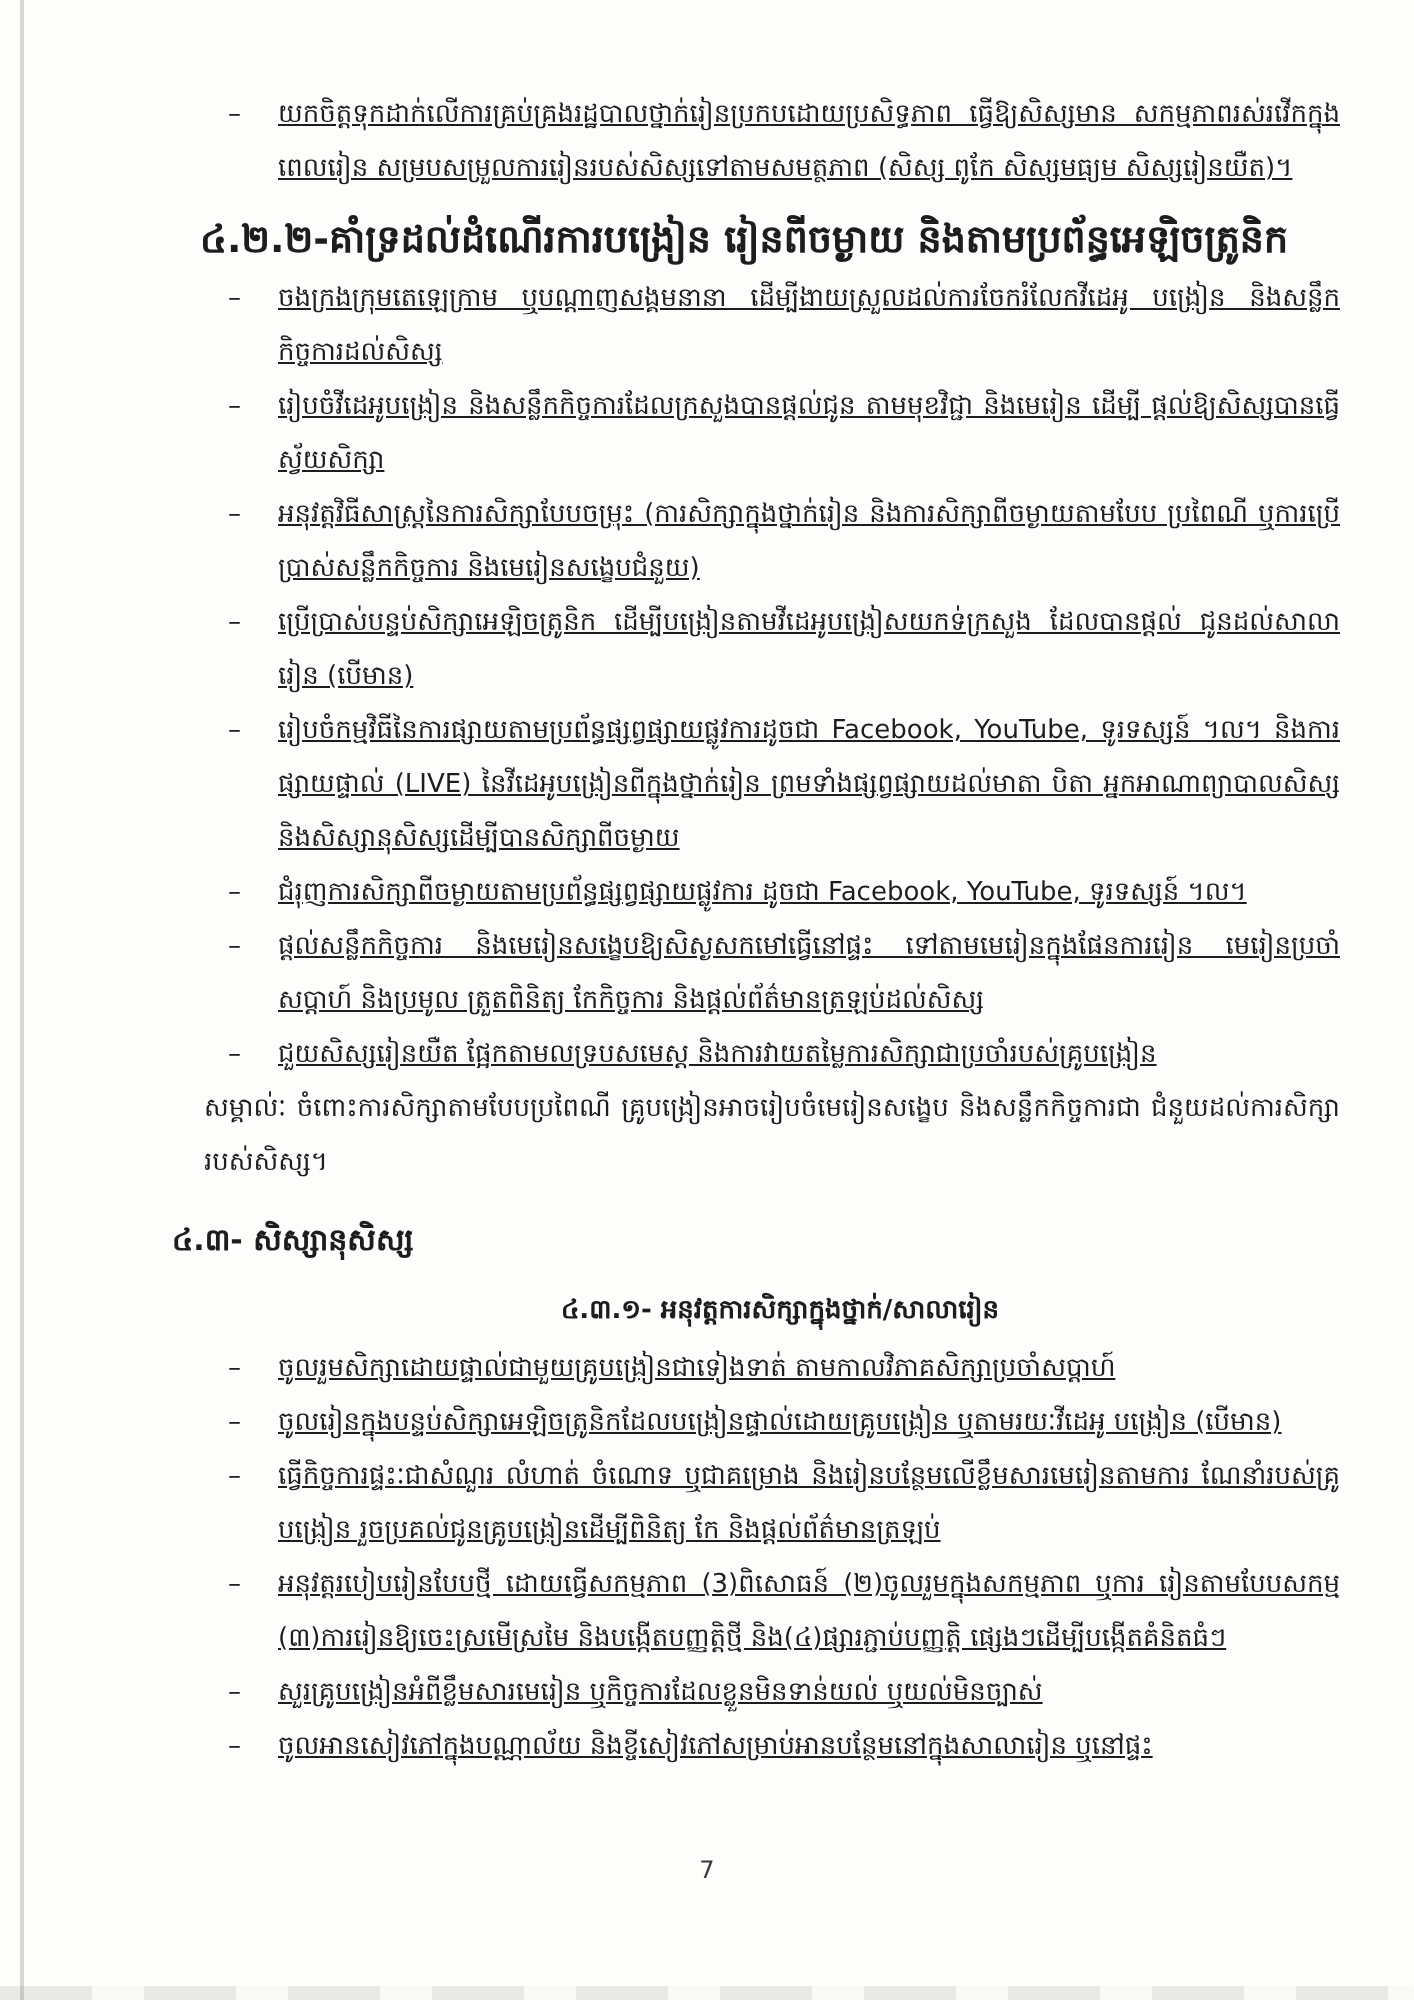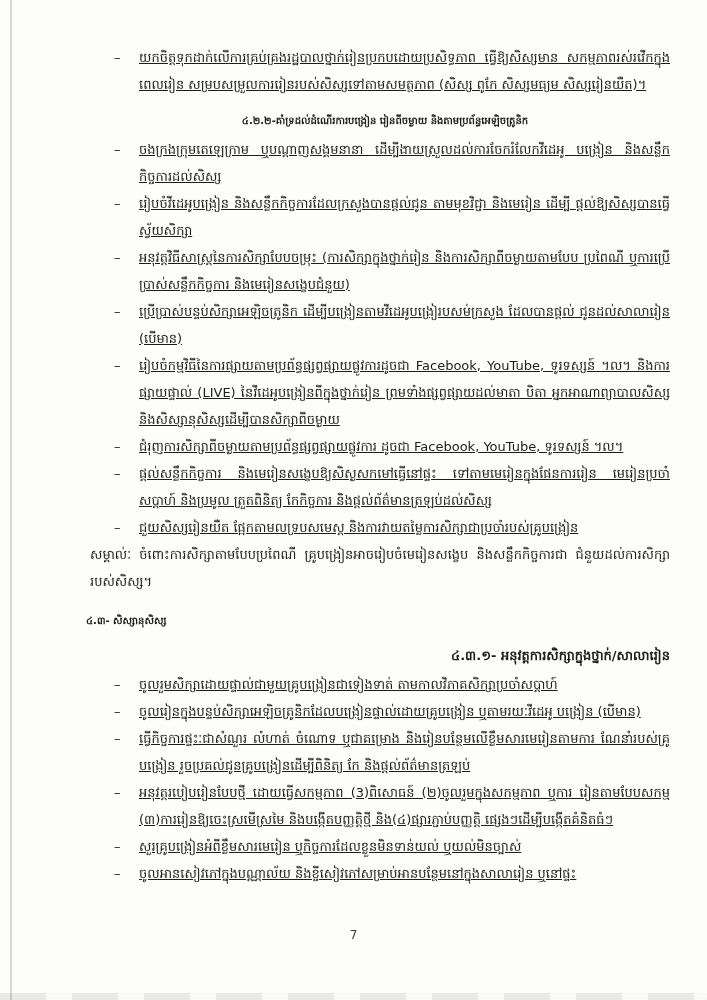--- a/index.html
+++ b/index.html
@@ -49,37 +49,37 @@
     color: #222;
   }
   .bullet-item .btext {
     flex: 1 1 auto;
     text-align: justify;
     text-decoration: underline;
   }
   .heading-1 {
     font-weight: bold;
     margin: 9px 0 2px 14px;
-    font-size: 10px;
-    text-align: center;
+    font-size: 19px;
+    text-align: left;
   }
   .heading-2 {
     font-weight: bold;
     margin: 12px 0 2px 0;
-    font-size: 10px;
+    font-size: 15px;
     text-align: left;
   }
   .heading-3 {
     font-weight: bold;
     margin: 8px 0 2px 24px;
     font-size: 13px;
-    text-align: right;
+    text-align: center;
   }
   .note-para {
-    margin-left: 4px;
+    margin-left: 16px;
     text-align: justify;
   }
   .page-number {
     position: absolute;
     left: 0; right: 0;
     top: 928px;
     text-align: center;
     font-size: 12px;
     color: #3a3a3a;
   }
@@ -107,21 +107,21 @@
       <div class="bullet-item">
         <span class="dash">–</span>
         <span class="btext">រៀបចំវីដេអូបង្រៀន និងសន្លឹកកិច្ចការដែលក្រសួងបានផ្តល់ជូន តាមមុខវិជ្ជា និងមេរៀន ដើម្បី ផ្តល់ឱ្យសិស្សបានធ្វើស្វ័យសិក្សា</span>
       </div>
       <div class="bullet-item">
         <span class="dash">–</span>
         <span class="btext">អនុវត្តវិធីសាស្ត្រនៃការសិក្សាបែបចម្រុះ (ការសិក្សាក្នុងថ្នាក់រៀន និងការសិក្សាពីចម្ងាយតាមបែប ប្រពៃណី ឬការប្រើប្រាស់សន្លឹកកិច្ចការ និងមេរៀនសង្ខេបជំនួយ)</span>
       </div>
       <div class="bullet-item">
         <span class="dash">–</span>
-        <span class="btext">ប្រើប្រាស់បន្ទប់សិក្សាអេឡិចត្រូនិក ដើម្បីបង្រៀនតាមវីដេអូបង្រៀរបសម់ក្រសួង ដែលបានផ្តល់ ជូនដល់សាលារៀន (បើមាន)</span>
+        <span class="btext">ប្រើប្រាស់បន្ទប់សិក្សាអេឡិចត្រូនិក ដើម្បីបង្រៀនតាមវីដេអូបង្រៀសយកទ់ក្រសួង ដែលបានផ្តល់ ជូនដល់សាលារៀន (បើមាន)</span>
       </div>
       <div class="bullet-item">
         <span class="dash">–</span>
         <span class="btext">រៀបចំកម្មវិធីនៃការផ្សាយតាមប្រព័ន្ធផ្សព្វផ្សាយផ្លូវការដូចជា Facebook, YouTube, ទូរទស្សន៍ ។ល។ និងការផ្សាយផ្ទាល់ (LIVE) នៃវីដេអូបង្រៀនពីក្នុងថ្នាក់រៀន ព្រមទាំងផ្សព្វផ្សាយដល់មាតា បិតា អ្នកអាណាព្យាបាលសិស្ស និងសិស្សានុសិស្សដើម្បីបានសិក្សាពីចម្ងាយ</span>
       </div>
       <div class="bullet-item">
         <span class="dash">–</span>
         <span class="btext">ជំរុញការសិក្សាពីចម្ងាយតាមប្រព័ន្ធផ្សព្វផ្សាយផ្លូវការ ដូចជា Facebook, YouTube, ទូរទស្សន៍ ។ល។</span>
       </div>
       <div class="bullet-item">

